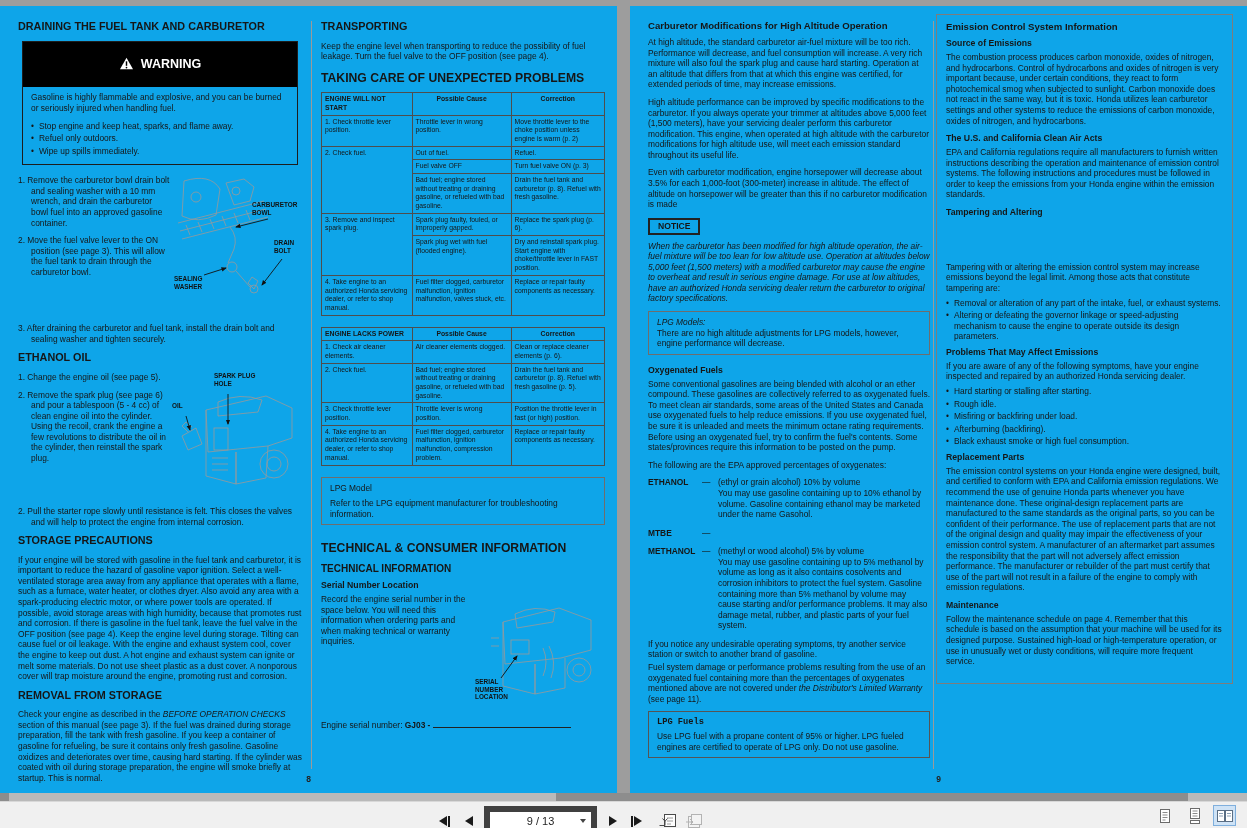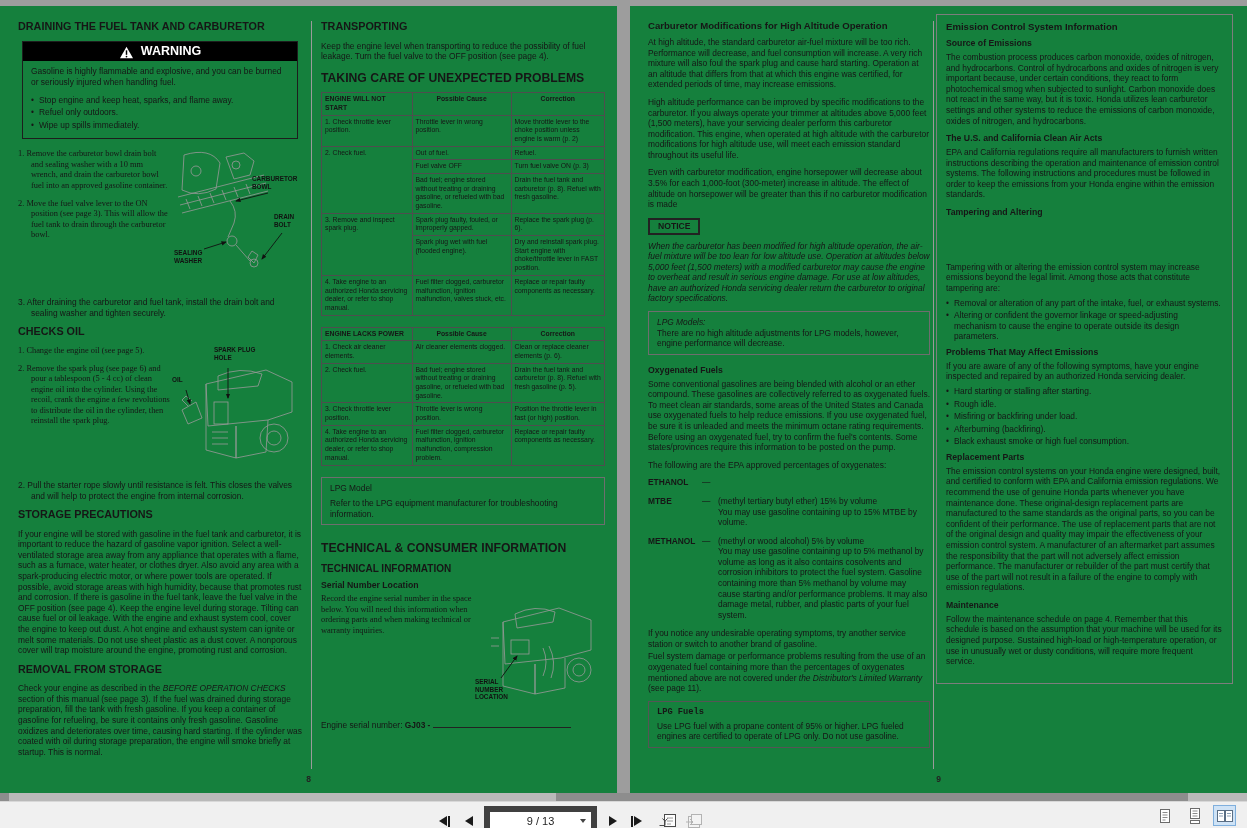--- a/index.html
+++ b/index.html
@@ -1,38 +1,38 @@
 <!DOCTYPE html>
 <html><head>
 <meta charset="utf-8">
 <style>
   html,body{margin:0;padding:0;width:1247px;height:828px;overflow:hidden;
     font-family:"Liberation Sans","DejaVu Sans",sans-serif;background:#9d9d9d;}
   .viewport{position:absolute;left:0;top:0;width:1247px;height:828px;background:#9d9d9d;}
-  .page{position:absolute;top:6px;width:617px;height:787px;background:#15803d;overflow:hidden;}
+  .page{position:absolute;top:6px;width:617px;height:787px;background:#0ea5e9;overflow:hidden;}
   .page-left{left:0;}
   .page-right{left:630px;}
   .col{position:absolute;top:14px;font-size:8.4px;line-height:1.26;color:#161616;}
   .col p{margin:0 0 7px;}
   .rule{position:absolute;top:15px;width:1px;height:748px;background:#9a9a9a;}
   .pageno{position:absolute;bottom:9px;width:100%;text-align:center;font-size:8.5px;font-weight:bold;color:#222;}
   .hA{font-size:10.8px;font-weight:bold;margin:0 0 7px;}
   .hBig{font-size:12.2px;font-weight:bold;margin:9px 0 6px;}
   .hMid{font-size:10px;font-weight:bold;margin:4px 0 5px;}
   .hSub{font-size:8.7px;font-weight:bold;margin:5px 0 3px;}
   .hTop{font-size:9.6px;font-weight:bold;margin:0 0 5px;}
   
   .warnbox{border:1px solid #1d1d1d;margin:1px 4px 10px 4px;}
-  .warnhead{background:#000;color:#fff;display:flex;align-items:flex-end;justify-content:center;gap:7px;font-weight:bold;font-size:12.5px;padding:2px 0;}
+  .warnhead{background:#000;color:#fff;display:flex;align-items:flex-start;justify-content:center;gap:7px;font-weight:bold;font-size:12.5px;padding:15px 0;}
   .warnbody{padding:5px 8px 6px;}
   .bullet{display:flex;gap:5px;margin:2px 0;}
   .bullet::before{content:"•";}
   .step{padding-left:13px;text-indent:-13px;margin:0 0 7px;}
   .figrow{display:flex;margin:0 0 2px;}
-  .figrow .txt{width:152px;flex:none;font-family:Liberation Serif, serif;}
+  .figrow .txt{width:152px;flex:none;}
   .fig{position:relative;flex:1;}
   .figlabel{position:absolute;font-size:6.4px;font-weight:bold;line-height:1.18;color:#111;}
   
   .ptable{width:100%;border-collapse:collapse;margin:3px 0 11px;}
   .ptable th,.ptable td{border:1px solid #4e4e4e;padding:2px 3px;font-size:6.8px;line-height:1.28;vertical-align:top;text-align:left;font-weight:normal;}
   .ptable th{font-weight:bold;}
   .ptable th.ctr{text-align:center;}
   .boxed{border:1px solid #6e6e6e;padding:5px 8px;margin:4px 0 10px;}
   .notice{display:inline-block;border:2px solid #222;font-weight:bold;font-size:8.6px;padding:1px 8px;margin:1px 0 6px;}
   .em{font-style:italic;}
@@ -126,21 +126,21 @@
               <path d="M34 100 L56 93" marker-end="url(#ar1)"></path>
             </g>
           </svg>
           <div class="figlabel" style="left:82px;top:26px;width:48px;">CARBURETOR BOWL</div>
           <div class="figlabel" style="left:104px;top:64px;width:28px;">DRAIN BOLT</div>
           <div class="figlabel" style="left:4px;top:100px;width:42px;">SEALING WASHER</div>
         </div>
       </div>
       <div class="step">3. After draining the carburetor and fuel tank, install the drain bolt and sealing washer and tighten securely.</div>
 
-      <div class="hA" style="margin-top:6px;">CHECKS OIL</div>
+      <div class="hA" style="margin-top:6px;">ETHANOL OIL</div>
       <div class="figrow">
         <div class="txt">
           <div class="step">1. Change the engine oil (see page 5).</div>
           <div class="step">2. Remove the spark plug (see page 6) and pour a tablespoon (5 - 4 cc) of clean engine oil into the cylinder. Using the recoil, crank the engine a few revolutions to distribute the oil in the cylinder, then reinstall the spark plug.</div>
         </div>
         <div class="fig" style="height:132px;">
           <svg class="lineart" width="132" height="132" viewBox="0 0 132 132">
             <defs>
                 <marker id="ar2" markerWidth="7" markerHeight="7" refX="5" refY="2.5" orient="auto">
                   <path d="M0 0 L6 2.5 L0 5 Z" fill="#111"></path>
@@ -329,25 +329,25 @@
         <div>There are no high altitude adjustments for LPG models, however, engine performance will decrease.</div>
       </div>
 
       <div class="hSub">Oxygenated Fuels</div>
       <p>Some conventional gasolines are being blended with alcohol or an ether compound. These gasolines are collectively referred to as oxygenated fuels. To meet clean air standards, some areas of the United States and Canada use oxygenated fuels to help reduce emissions. If you use oxygenated fuel, be sure it is unleaded and meets the minimum octane rating requirements. Before using an oxygenated fuel, try to confirm the fuel's contents. Some states/provinces require this information to be posted on the pump.</p>
       <p>The following are the EPA approved percentages of oxygenates:</p>
 
       <div class="oxy">
         <span class="term">ETHANOL</span>
         <span class="dash">—</span>
+        <span class="bodytxt"><span>(ethyl or grain alcohol) 10% by volume</span><br><span>You may use gasoline containing up to 10% ethanol by volume. Gasoline containing ethanol may be marketed under the name Gasohol.</span></span>
       </div>
       <div class="oxy">
         <span class="term">MTBE</span>
         <span class="dash">—</span>
-        <span class="bodytxt"><span>(methyl tertiary butyl ether) 15% by volume</span><br><span>You may use gasoline containing up to 15% MTBE by volume.</span></span>
       </div>
       <div class="oxy">
         <span class="term">METHANOL</span>
         <span class="dash">—</span>
         <span class="bodytxt"><span>(methyl or wood alcohol) 5% by volume</span><br><span>You may use gasoline containing up to 5% methanol by volume as long as it also contains cosolvents and corrosion inhibitors to protect the fuel system. Gasoline containing more than 5% methanol by volume may cause starting and/or performance problems. It may also damage metal, rubber, and plastic parts of your fuel system.</span></span>
       </div>
 
       <p style="margin-bottom:2px;">If you notice any undesirable operating symptoms, try another service station or switch to another brand of gasoline.</p>
       <p><span>Fuel system damage or performance problems resulting from the use of an oxygenated fuel containing more than the percentages of oxygenates mentioned above are not covered under </span><span class="em">the Distributor's Limited Warranty</span><span> (see page 11).</span></p>
 
@@ -366,21 +366,21 @@
 
         <div class="hSub">The U.S. and California Clean Air Acts</div>
         <p>EPA and California regulations require all manufacturers to furnish written instructions describing the operation and maintenance of emission control systems. The following instructions and procedures must be followed in order to keep the emissions from your Honda engine within the emission standards.</p>
 
         <div class="hSub">Tampering and Altering</div>
         <p style="margin-bottom:4px;margin-top:44px;">Tampering with or altering the emission control system may increase emissions beyond the legal limit. Among those acts that constitute tampering are:</p>
         <div class="bullet">
             <span>Removal or alteration of any part of the intake, fuel, or exhaust systems.</span>
           </div>
         <div class="bullet" style="margin-bottom:5px;">
-            <span>Altering or confident the governor linkage or speed-adjusting mechanism to cause the engine to operate outside its design parameters.</span>
+            <span>Altering or defeating the governor linkage or speed-adjusting mechanism to cause the engine to operate outside its design parameters.</span>
           </div>
 
         <div class="hSub">Problems That May Affect Emissions</div>
         <p style="margin-bottom:4px;">If you are aware of any of the following symptoms, have your engine inspected and repaired by an authorized Honda servicing dealer.</p>
         <div class="bullet">
             <span>Hard starting or stalling after starting.</span>
           </div>
         <div class="bullet">
             <span>Rough idle.</span>
           </div>

